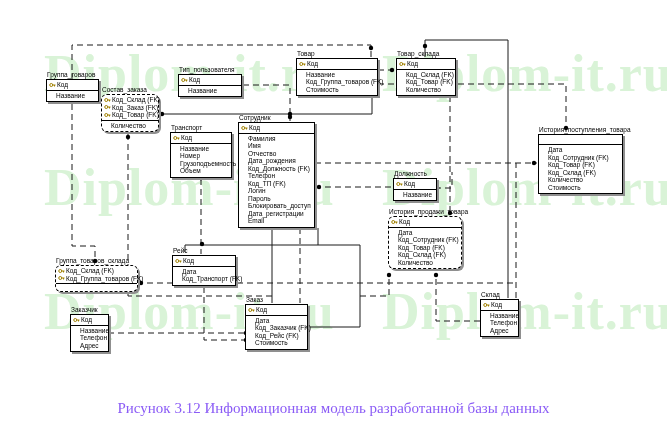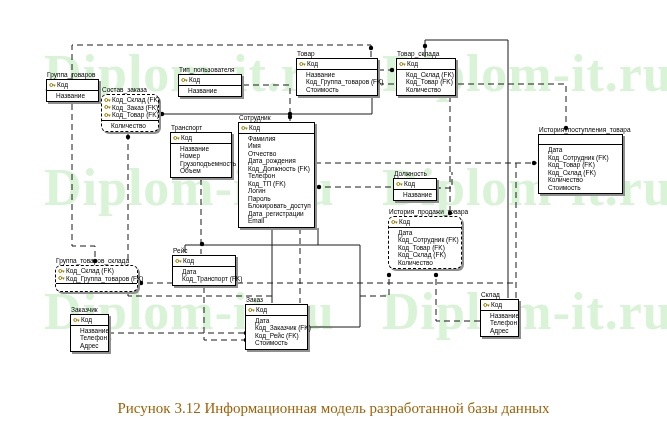--- a/index.html
+++ b/index.html
@@ -25,21 +25,21 @@
   .ebox{border:1px solid #000;background:#fff;box-shadow:2px 2px 0 #8f8f8f;}
   .dep .ebox{border-radius:6px;border-style:dashed;border-width:1px;}
   .keys{padding:1px 2px;min-height:7px;}
   .attrs{border-top:1px solid #000;padding:1px 2px 2px 2px;min-height:4px;}
   .row{display:flex;align-items:center;gap:1px;white-space:nowrap;}
   .arow{padding-left:7px;}
   .keyicon{flex:0 0 auto;}
   
   .caption{
     position:absolute;left:0;top:400px;width:100%;text-align:center;z-index:2;
-    font-family:"Liberation Serif",serif;font-size:15px;color:#a16207;
+    font-family:"Liberation Serif",serif;font-size:15px;color:#8b5cf6;
   }
 </style>
 </head>
 <body>
 
 <div class="stage">
 
   <span class="wm" style="left:44px;top:44px;">Diplom-it.ru</span>
   <span class="wm" style="left:382px;top:44px;">Diplom-it.ru</span>
   <span class="wm" style="left:44px;top:158px;">Diplom-it.ru</span>

